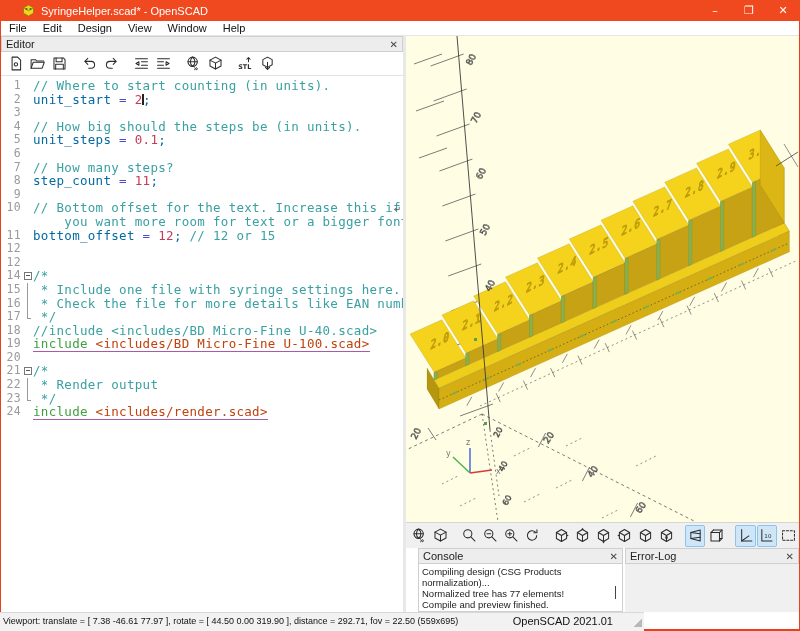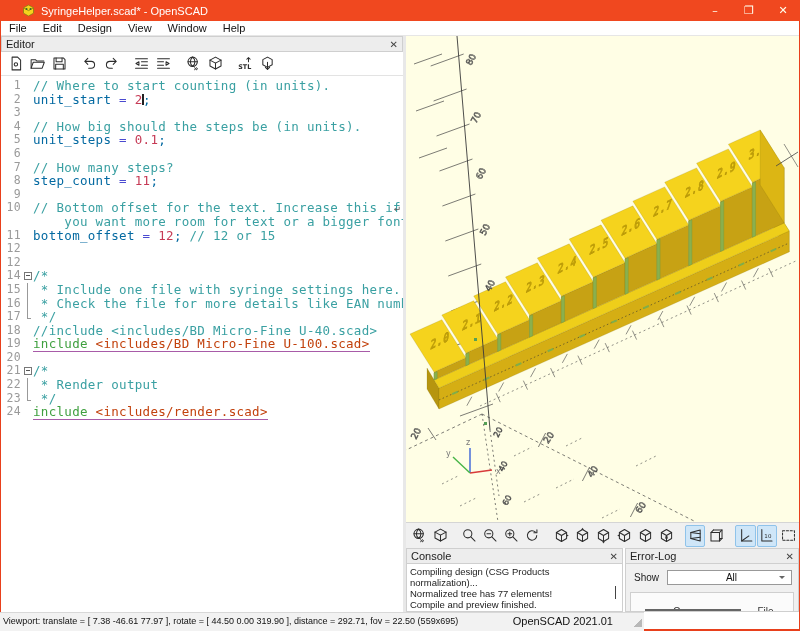--- a/index.html
+++ b/index.html
@@ -47,21 +47,21 @@
   .splitter{position:absolute;left:403px;top:36px;width:3px;height:576px;background:#e8e8e8;}
   
   .rightcol{position:absolute;left:406px;top:36px;width:393px;height:576px;}
   .viewport{position:absolute;left:0;top:0;width:393px;height:486px;background:#fffee5;}
   .vp-toolbar{position:absolute;left:0;top:486px;width:393px;height:26px;background:#f0f0f0;
     border-top:1px solid #d5d5d5;display:flex;align-items:center;padding-left:3px;}
   .vp-toolbar .tbtn{width:23px;height:22px;margin-right:1px;}
   .vp-toolbar .tbtn.active{background:#cfe6f8;border:1px solid #8fc3ea;}
   
   .bottom-docks{position:absolute;left:0;top:512px;width:393px;height:64px;display:flex;}
-  .console-dock{width:217px;background:#fff;display:flex;flex-direction:column;}
+  .console-dock{width:217px;background:#fff;display:flex;flex-direction:column;padding-left:12px;}
   .console-body{flex:1;position:relative;border:1px solid #cfcfcf;border-top:none;overflow:hidden;
     font-size:9.5px;line-height:11px;color:#222;padding:2px 3px;}
   .console-caret{position:absolute;right:6px;top:22px;width:1px;height:13px;background:#444;}
   .elog-dock{flex:1;margin-left:2px;background:#f0f0f0;display:flex;flex-direction:column;text-align:center;}
   .elog-body{flex:1;border:1px solid #cfcfcf;border-top:none;position:relative;overflow:hidden;}
   .elog-row{display:flex;align-items:center;margin:6px 6px 0 8px;font-size:10px;color:#222;}
   .combo{margin-left:8px;flex:1;height:15px;background:#fff;border:1px solid #999;position:relative;
     font-size:10px;line-height:13px;padding-left:4px;color:#111;}
   .combo::after{content:"";position:absolute;right:6px;top:5px;border:3.5px solid transparent;border-top-color:#666;}
   .elog-table{position:absolute;left:4px;right:4px;top:28px;height:24px;background:#fbfbfb;
@@ -481,31 +481,20 @@
             </div>
           <div class="console-caret"></div>
         </div>
       </div>
 
       <div class="elog-dock">
         <div class="dock-title">
           <span>Error-Log</span>
           <span class="dock-close">✕</span>
         </div>
-        <div class="elog-body">
-          <div class="elog-row">
-            <span>Show</span>
-            <span class="combo">All</span>
-          </div>
-          <div class="elog-table">
-            <span class="elog-col c1">Group</span>
-            <span class="elog-col c2">File</span>
-            <span class="elog-rule"></span>
-          </div>
-        </div>
       </div>
     </div>
   </div>
 
   <div class="statusbar">
     <span>Viewport: translate = [ 7.38 -46.61 77.97 ], rotate = [ 44.50 0.00 319.90 ], distance = 292.71, fov = 22.50 (559x695)</span>
     <span class="right">OpenSCAD 2021.01</span>
     <span class="grip"></span>
   </div>
 </div>

